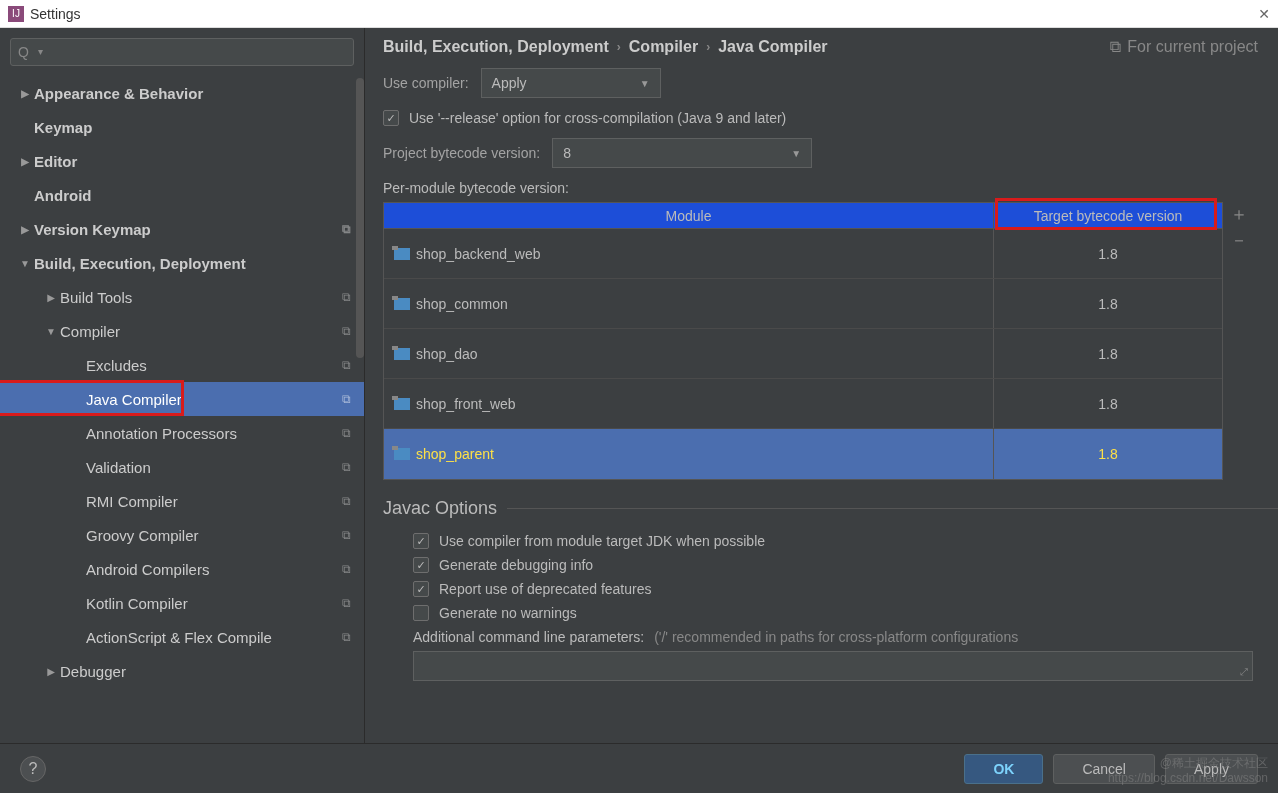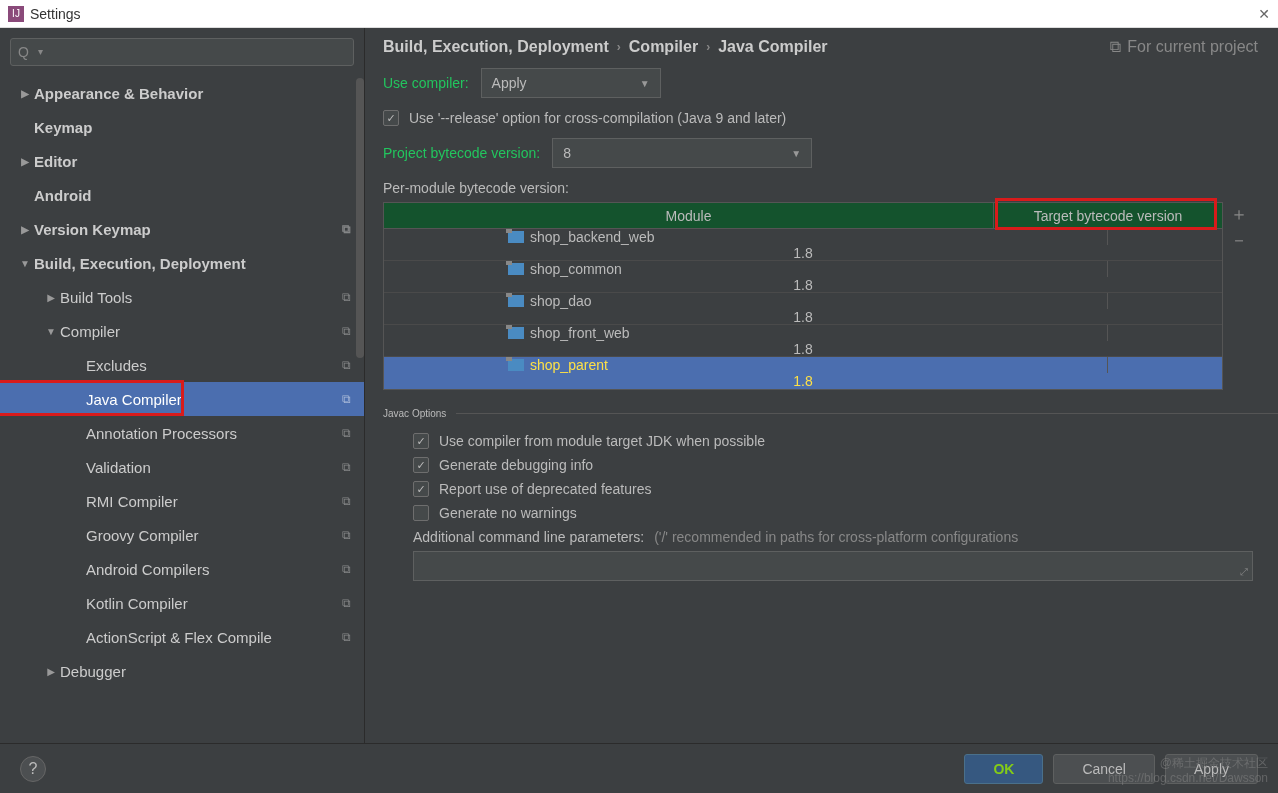--- a/index.html
+++ b/index.html
@@ -22,53 +22,53 @@
 .tree-item.d0 { padding-left: 18px; }
 .tree-item.d1 { padding-left: 44px; }
 .tree-item.d2 { padding-left: 70px; }
 .red-box { position: absolute; border: 3px solid #d81b1b; pointer-events: none; }
 .sidebar-scroll { position: absolute; right: 0; top: 50px; width: 8px; height: 280px; background: #555; border-radius: 4px; }
 .content { flex: 1; padding: 10px 0 0 18px; position: relative; overflow: hidden; }
 .breadcrumbs { display: flex; align-items: center; gap: 8px; font-size: 16px; font-weight: bold; color: #ccc; padding-bottom: 12px; }
 .breadcrumbs .sep { color: #888; font-size: 12px; }
 .for-proj { font-weight: normal; color: #888; display: flex; align-items: center; gap: 6px; margin-left: auto; margin-right: 20px; }
 .row { display: flex; align-items: center; margin-bottom: 12px; }
-.label { color: #22c55e; margin-right: 12px; }
+.label { color: #a3a3a3; margin-right: 12px; }
 .dropdown { background: #45494a; border: 1px solid #5e6060; height: 30px; display: flex; align-items: center; padding: 0 10px; color: #bbb; min-width: 180px; position: relative; }
 .dropdown .dd-arrow { margin-left: auto; font-size: 10px; color: #999; }
 .checkbox { width: 16px; height: 16px; background: #45494a; border: 1px solid #6e6e6e; border-radius: 2px; margin-right: 10px; display: flex; align-items: center; justify-content: center; font-size: 11px; color: #bbb; }
 .checkbox.checked::after { content: "✓"; }
 .section-label { color: #bbb; margin: 8px 0 6px; }
 .table-wrap { display: flex; align-items: flex-start; gap: 6px; }
 .table { border: 1px solid #555; width: 840px; }
-.thead { display: flex; background: #14532d; border-bottom: 1px solid #555; height: 26px; }
+.thead { display: flex; background: #1d4ed8; border-bottom: 1px solid #555; height: 26px; }
 .th { display: flex; align-items: center; justify-content: center; color: #bbb; font-size: 14px; }
 .th.module { width: 610px; border-right: 1px solid #555; }
 .th.target { flex: 1; text-align: right; }
-.tr { display: flex; height: 32px; align-items: center; border-bottom: 1px solid #4a4a4a; flex-direction: column; }
+.tr { display: flex; height: 50px; align-items: center; border-bottom: 1px solid #4a4a4a; }
 .tr:last-child { border-bottom: none; }
 .tr.sel { background: #4b6eaf; color: #fde047; }
 .td.module { width: 610px; display: flex; align-items: center; padding-left: 10px; gap: 6px; border-right: 1px solid #555; height: 100%; }
 .td.target { flex: 1; text-align: center; }
 .folder-icon { width: 16px; height: 12px; background: #4a8bc2; position: relative; }
 .folder-icon::before { content: ""; position: absolute; left: -2px; top: -2px; width: 6px; height: 4px; background: #888; }
 .table-btns { display: flex; flex-direction: column; gap: 6px; color: #888; font-size: 18px; }
 .table-btns div { width: 20px; height: 20px; text-align: center; cursor: pointer; }
 fieldset { border: none; border-top: 1px solid #555; margin-top: 18px; padding-top: 10px; }
-fieldset legend { color: #bbb; padding-right: 10px; font-size: 10px; }
+fieldset legend { color: #bbb; padding-right: 10px; font-size: 18px; }
 .opt-row { display: flex; align-items: center; margin: 4px 0 8px 30px; }
 .cmdline { margin: 4px 0 0 30px; display: flex; align-items: center; gap: 10px; }
 .cmdline .hint { color: #888; }
 .cmdinput { width: 840px; height: 30px; background: #45494a; border: 1px solid #5e6060; margin: 6px 0 0 30px; position: relative; }
 .cmdinput .expand { position: absolute; right: 4px; bottom: 2px; font-size: 10px; color: #888; }
 .footer { position: absolute; bottom: 0; left: 0; right: 0; height: 50px; border-top: 1px solid #2b2b2b; display: flex; align-items: center; padding: 0 20px; background: #3c3f41; }
 .help-btn { width: 26px; height: 26px; border-radius: 50%; background: #4c4f51; border: 1px solid #666; display: flex; align-items: center; justify-content: center; color: #bbb; font-size: 16px; cursor: pointer; }
 .footer-right { margin-left: auto; display: flex; gap: 10px; }
 .btn { height: 30px; padding: 0 28px; border: 1px solid #5e6060; background: #4c4f51; color: #bbb; display: flex; align-items: center; cursor: pointer; border-radius: 3px; }
-.btn.primary { background: #365880; border-color: #4a708b; color: #84cc16; font-weight: bold; }
+.btn.primary { background: #365880; border-color: #4a708b; color: #7dd3fc; font-weight: bold; }
 .watermark { position: absolute; right: 10px; bottom: 8px; color: #888; font-size: 12px; text-align: right; line-height: 1.2; opacity: 0.5; }
 </style>
 </head>
 <body>
 
 <div class="titlebar">
   <div class="logo">IJ</div>
   <span>Settings</span>
   <span class="close">✕</span>
 </div>

